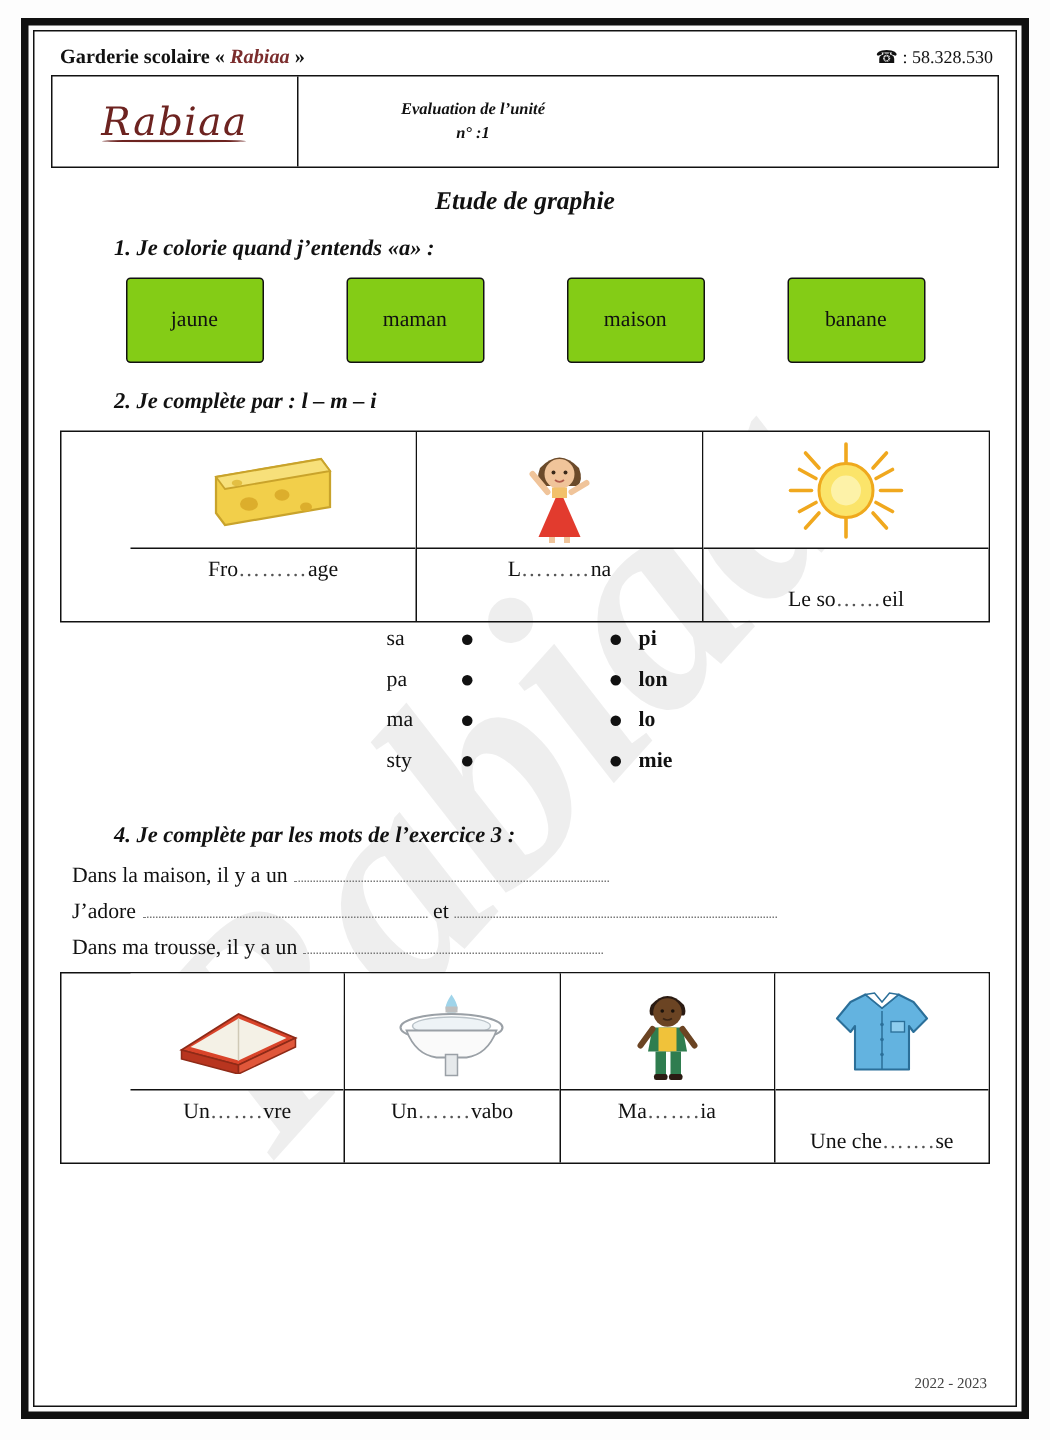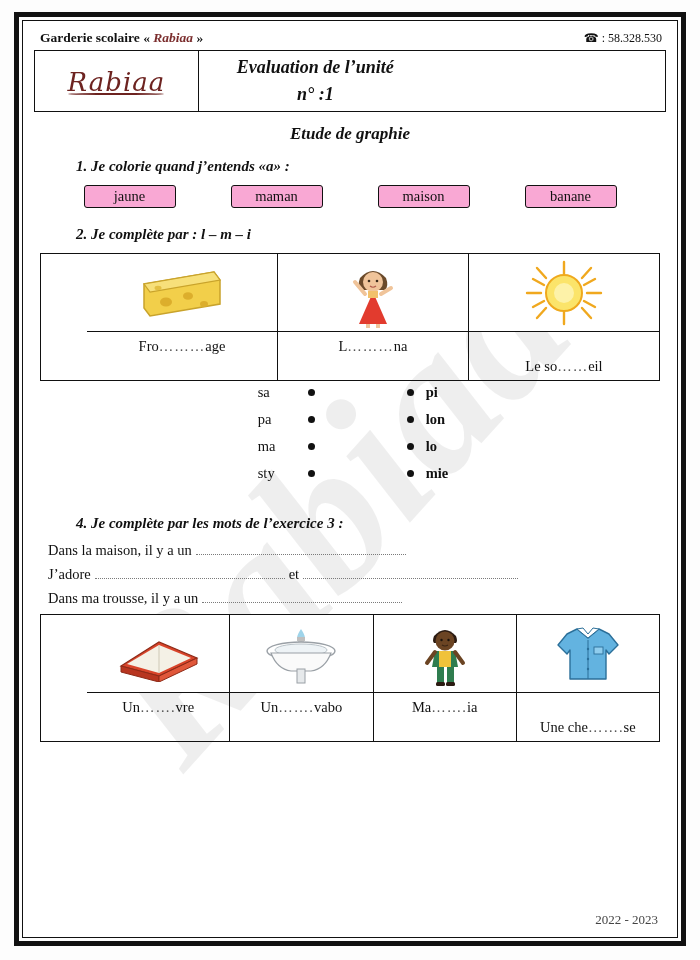--- a/index.html
+++ b/index.html
@@ -109,21 +109,21 @@
     position: relative;
   }
   .logo-underline {
     width: 96px; height: 0;
     border-bottom: 2px solid #6d2320;
     border-radius: 50%;
     margin-top: -4px;
   }
 
   .eval-text {
-    font-size: 18px;
+    font-size: 11px;
     font-style: italic;
     font-weight: bold;
     text-align: center;
     line-height: 1.5;
   }
 
   .doc-title {
     text-align: center;
     font-size: 17px;
     font-weight: bold;
@@ -147,25 +147,25 @@
   .word-row {
     display: flex;
     justify-content: space-around;
     align-items: center;
     padding: 0 22px;
     margin-bottom: 6px;
   }
   .word-box {
     border: 1px solid #111;
     border-radius: 3px;
-    padding: 2px 16px;
+    padding: 19px 16px;
     min-width: 92px;
     text-align: center;
     font-size: 14.5px;
-    background: #f9a8d4;
+    background: #84cc16;
   }
 
   
   .pic-table {
     display: flex;
     border: 1px solid #111;
     margin: 4px 6px 0 6px;
     padding-left: 46px;
   }
   .pic-col {
@@ -234,21 +234,21 @@
   }
   .f1 { width: 210px; }
   .f2 { width: 190px; }
   .f3 { width: 215px; }
   .f4 { width: 200px; }
 
   .year {
     position: absolute;
     right: 8px;
     bottom: 2px;
-    font-size: 13px;
+    font-size: 10px;
     color: #444;
   }
 
   svg { display: block; }
 </style>
 </head>
 <body>
 
 <div class="page">
   <div class="outer-border"></div>

